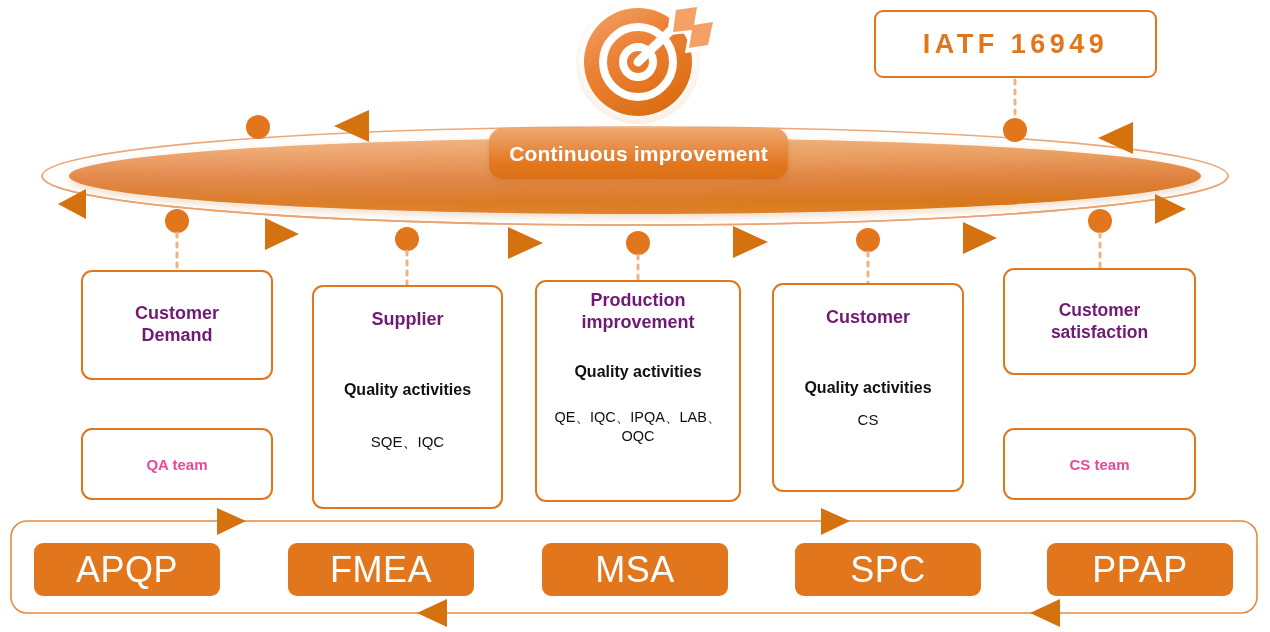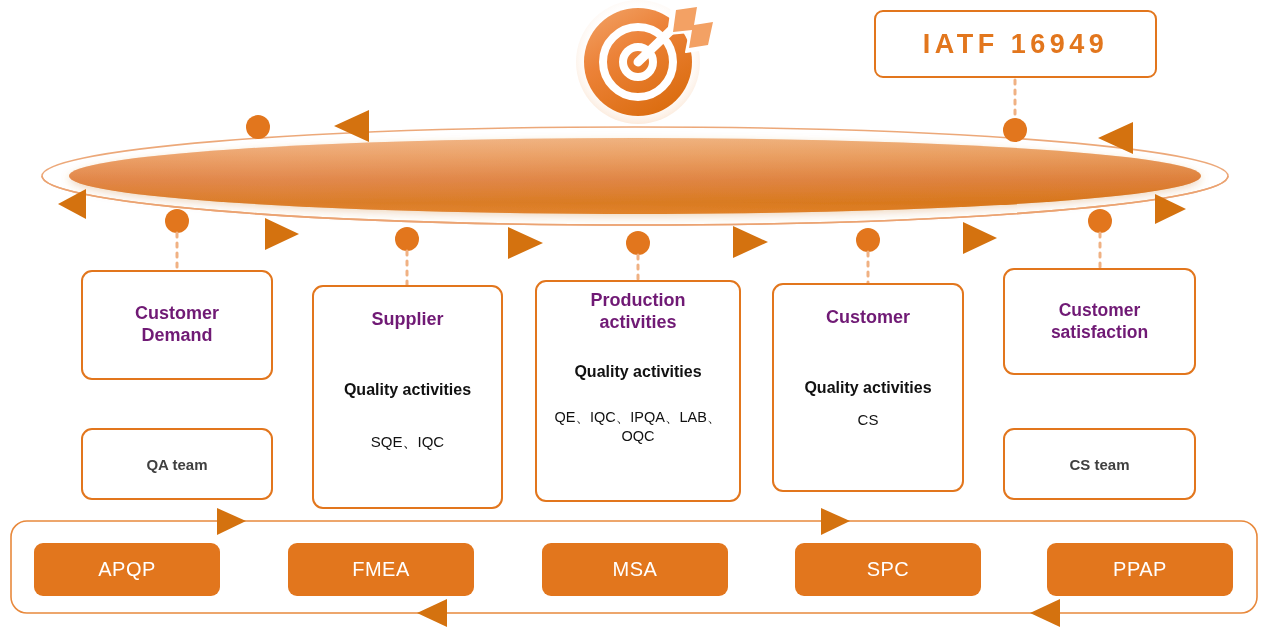--- a/index.html
+++ b/index.html
@@ -45,29 +45,29 @@
   .card .title{color:#701a75;font-weight:bold;line-height:1.22;}
   .card .sub{color:#111;font-weight:bold;}
   .card .detail{color:#111;font-weight:normal;line-height:1.3;}
 
   
   .smallbox{
     position:absolute;box-sizing:border-box;
     border:2px solid #E2761D;border-radius:11px;background:#fff;
     display:flex;align-items:center;justify-content:center;
   }
-  .smallbox span{color:#404040;font-weight:bold;font-size:15px;}
+  .smallbox span{color:#ec4899;font-weight:bold;font-size:15px;}
 
   
   .chip{
     position:absolute;box-sizing:border-box;
     background:#E2761D;border-radius:9px;
     display:flex;align-items:center;justify-content:center;
   }
-  .chip span{color:#fff;font-size:20px;font-weight:normal;letter-spacing:.5px;}
+  .chip span{color:#fff;font-size:36px;font-weight:normal;letter-spacing:.5px;}
 </style>
 </head>
 <body>
 
 <div id="stage">
 
   <svg id="backdrop" viewBox="0 0 1270 632">
     <defs>
       <linearGradient id="ellGrad" x1="0" y1="0" x2="0" y2="1">
         <stop offset="0%" stop-color="#F6C79F"></stop>
@@ -186,40 +186,43 @@
 
       <path d="M 447,599 L 447,627 L 417,613 Z" fill="#D4720F"></path>
       <path d="M 1060,599 L 1060,627 L 1030,613 Z" fill="#D4720F"></path>
     </g>
   </svg>
 
   <div class="iatf-badge">
     <span>IATF 16949</span>
   </div>
 
+  <div class="ci-pill">
+    <span>Continuous improvement</span>
+  </div>
 
   <div class="card" style="left:81px;top:270px;width:192px;height:110px;justify-content:center;">
     <div class="title" style="font-size:18px;">
       <span>Customer</span><br>
       <span>Demand</span>
     </div>
   </div>
 
   <div class="card" style="left:312px;top:285px;width:191px;height:224px;padding-top:22px;text-align:right;">
     <div class="title" style="font-size:18px;">
       <span>Supplier</span>
     </div>
     <div class="sub" style="font-size:16px;margin-top:50px;">Quality activities</div>
     <div class="detail" style="font-size:15px;margin-top:33px;">SQE、IQC</div>
   </div>
 
   <div class="card" style="left:535px;top:280px;width:206px;height:222px;padding-top:8px;">
     <div class="title" style="font-size:18px;">
       <span>Production</span><br>
-      <span>activities</span>
+      <span>improvement</span>
     </div>
     <div class="sub" style="font-size:16px;margin-top:29px;">Quality activities</div>
     <div class="detail" style="font-size:14.5px;margin-top:27px;width:186px;">QE、IQC、IPQA、LAB、OQC</div>
   </div>
 
   <div class="card" style="left:772px;top:283px;width:192px;height:209px;padding-top:22px;">
     <div class="title" style="font-size:18px;">
       <span>Customer</span>
     </div>
     <div class="sub" style="font-size:16px;margin-top:50px;">Quality activities</div>

